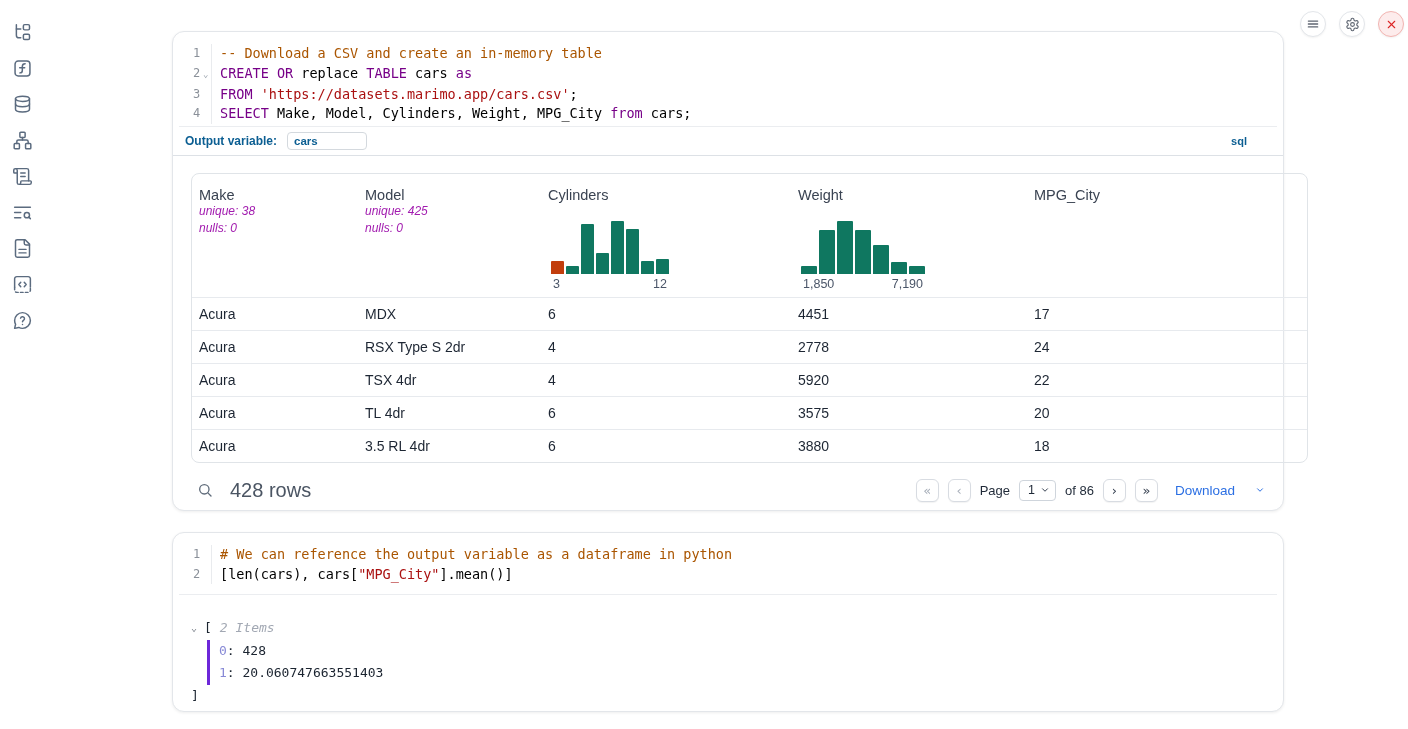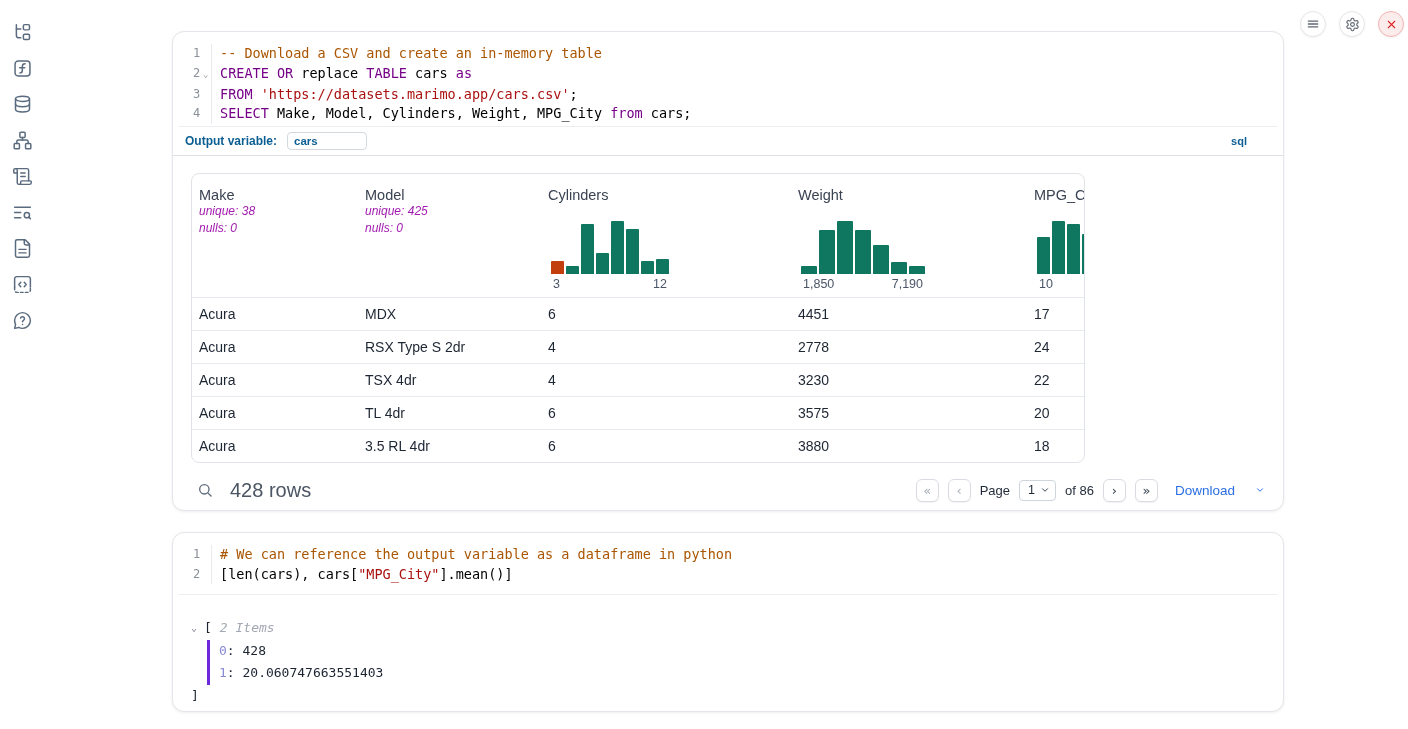--- a/index.html
+++ b/index.html
@@ -45,21 +45,21 @@
   
   .meta-row { height:29px; display:flex; align-items:center;
               padding:0 36px 0 12px; border-bottom:1px solid #dde1e6; }
   .meta-label { color:#0b5e92; font-weight:bold; font-size:12px; }
   .meta-input { margin-left:10px; width:80px; height:18px; border:1px solid #d4d9de;
                 border-radius:4px; padding:0 6px; font-size:11.5px; font-weight:bold;
                 color:#0b5e92; outline:none; font-family:"Liberation Sans",sans-serif; }
   .lang-badge { margin-left:auto; color:#0b5e92; font-weight:bold; font-size:11px; }
 
   
-  .table-wrap { margin:17px 0 0 18px; width:894px; border:1px solid #e0e4e8;
+  .table-wrap { margin:17px 0 0 18px; width:1117px; border:1px solid #e0e4e8;
                 border-radius:8px; overflow:hidden; --cols:166px 183px 250px 236px 1fr; }
   .thead { display:grid; grid-template-columns:var(--cols); height:123px; }
   .hcell { padding:13px 0 0 7px; display:flex; flex-direction:column; }
   .col-name { font-size:14.5px; color:#3a4352; }
   .col-stat { font-size:12px; color:#a21caf; line-height:16.5px;font-style:italic; }
   .col-stat:first-of-type { margin-top:10px; }
   .hist { display:inline-flex; flex-direction:column; margin-top:auto;
           margin-left:3px; align-self:flex-start; padding-bottom:6px; }
   .hist-bars { display:flex; align-items:flex-end; gap:2px; height:53px; }
   .hist-bar { border-radius:1px 1px 0 0; cursor:pointer; }
@@ -277,36 +277,20 @@
               <div class="hist-bar" style="width: 16px; height: 8px; background: rgb(15, 119, 96);"></div>
             </div>
           <div class="hist-labels">
             <span>1,850</span>
             <span>7,190</span>
           </div>
         </div>
       </div>
       <div class="hcell">
         <span class="col-name">MPG_City</span>
-        <div class="hist">
-          <div class="hist-bars">
-              <div class="hist-bar" style="width: 13px; height: 37px; background: rgb(15, 119, 96);"></div>
-              <div class="hist-bar" style="width: 13px; height: 53px; background: rgb(15, 119, 96);"></div>
-              <div class="hist-bar" style="width: 13px; height: 50px; background: rgb(15, 119, 96);"></div>
-              <div class="hist-bar" style="width: 13px; height: 40px; background: rgb(15, 119, 96);"></div>
-              <div class="hist-bar" style="width: 13px; height: 24px; background: rgb(15, 119, 96);"></div>
-              <div class="hist-bar" style="width: 13px; height: 17px; background: rgb(15, 119, 96);"></div>
-              <div class="hist-bar" style="width: 13px; height: 8px; background: rgb(15, 119, 96);"></div>
-              <div class="hist-bar" style="width: 13px; height: 13px; background: rgb(15, 119, 96);"></div>
-            </div>
-          <div class="hist-labels">
-            <span>10</span>
-            <span>60</span>
-          </div>
-        </div>
       </div>
     </div>
     <div class="tbody">
         <div class="trow">
           <div class="tcell">Acura</div>
           <div class="tcell">MDX</div>
           <div class="tcell">6</div>
           <div class="tcell">4451</div>
           <div class="tcell">17</div>
         </div>
@@ -314,21 +298,21 @@
           <div class="tcell">Acura</div>
           <div class="tcell">RSX Type S 2dr</div>
           <div class="tcell">4</div>
           <div class="tcell">2778</div>
           <div class="tcell">24</div>
         </div>
         <div class="trow">
           <div class="tcell">Acura</div>
           <div class="tcell">TSX 4dr</div>
           <div class="tcell">4</div>
-          <div class="tcell">3230</div>
+          <div class="tcell">5920</div>
           <div class="tcell">22</div>
         </div>
         <div class="trow">
           <div class="tcell">Acura</div>
           <div class="tcell">TL 4dr</div>
           <div class="tcell">6</div>
           <div class="tcell">3575</div>
           <div class="tcell">20</div>
         </div>
         <div class="trow">

